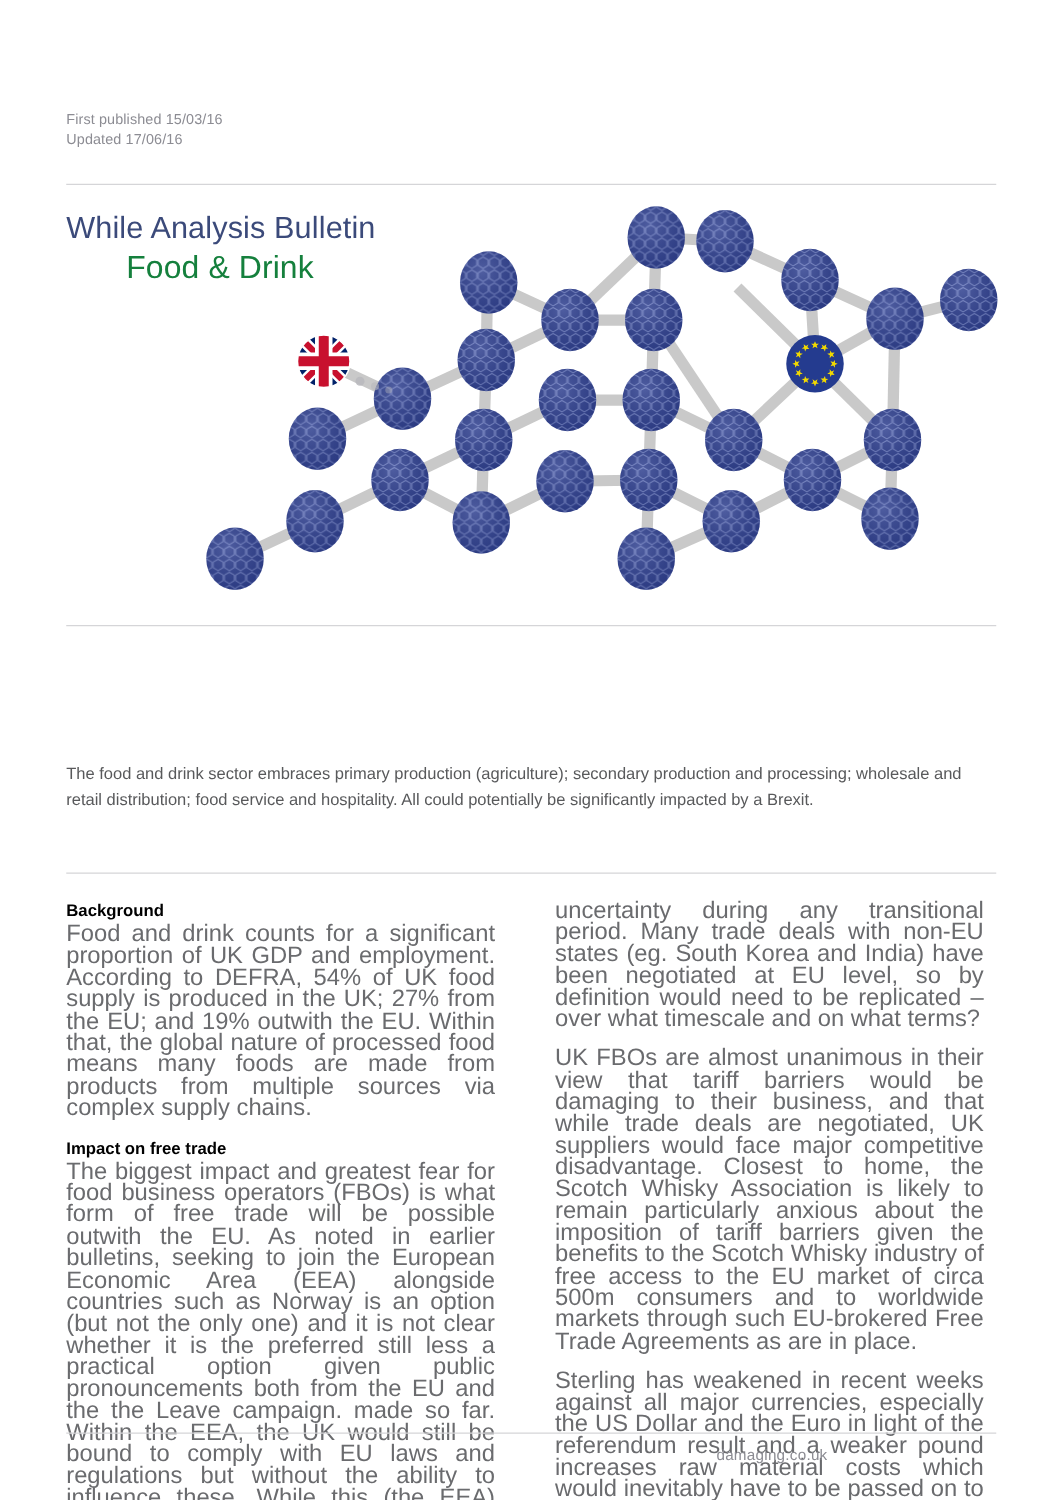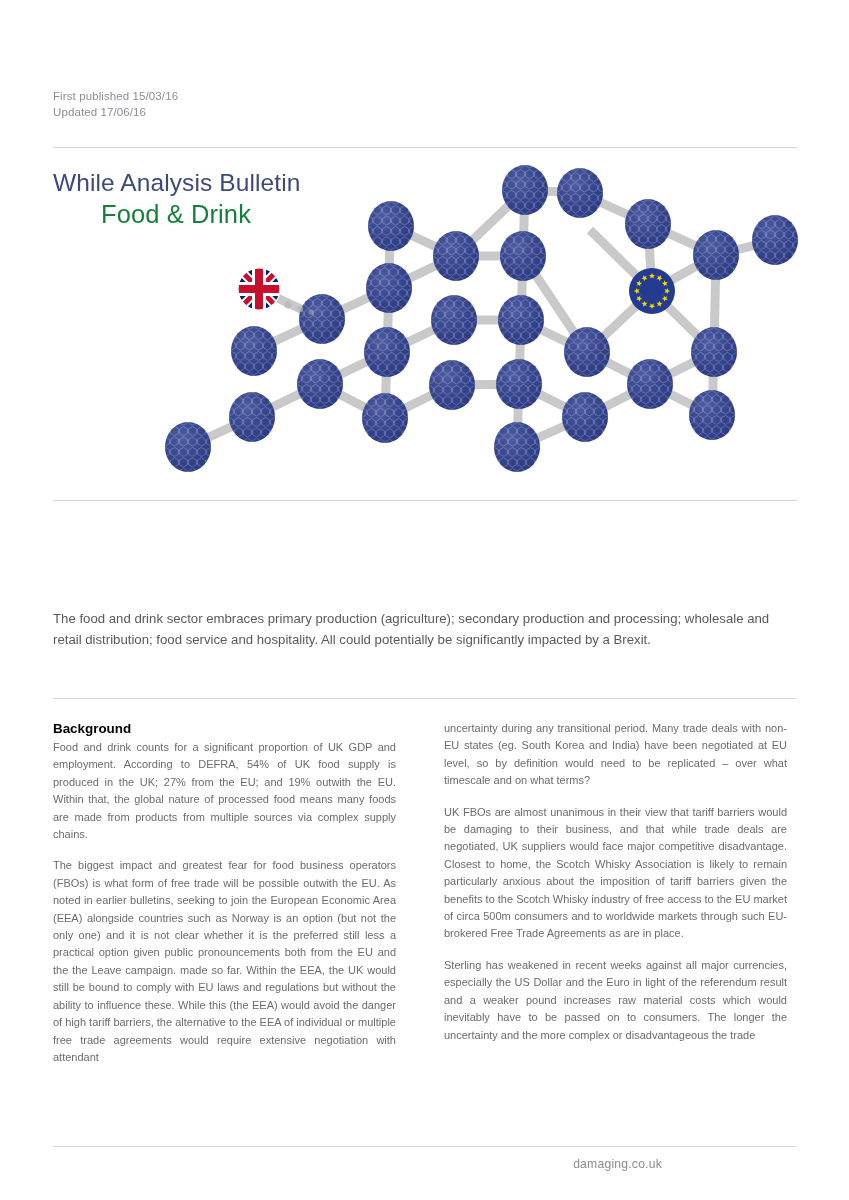--- a/index.html
+++ b/index.html
@@ -71,21 +71,21 @@
   .cols{
     position:absolute;left:53px;top:720px;width:748px;height:415px;
     display:flex;gap:34px;
   }
   .col{width:357px;}
   .h2{
     color:#000000;font-weight:700;font-size:13.4px;line-height:18px;
     margin:0 0 1px 0;
   }
   .para{
-    font-size:11px;line-height:17.4px;color:#6a6b6e;
+    font-size:19px;line-height:17.4px;color:#6a6b6e;
     text-align:justify;margin:0 14px 14px 0;
   }
   .para.last{margin-bottom:0;}
   .h2.spaced{margin-top:5px;}
 
   
   .footer{
     position:absolute;right:53px;top:1157px;
     font-size:12.2px;color:#8c8c93;letter-spacing:.2px;
   }
@@ -269,20 +269,21 @@
 
   <div class="intro">The food and drink sector embraces primary production (agriculture); secondary production and processing; wholesale and retail distribution; food service and hospitality. All could potentially be significantly impacted by a Brexit.</div>
 
   <div class="rule r3"></div>
 
   <div class="cols">
 
     <div class="col">
       <div class="h2">Background</div>
       <p class="para">Food and drink counts for a significant proportion of UK GDP and employment. According to DEFRA, 54% of UK food supply is produced in the UK; 27% from the EU; and 19% outwith the EU. Within that, the global nature of processed food means many foods are made from products from multiple sources via complex supply chains.</p>
+      <div class="h2 spaced">Impact on free trade</div>
       <p class="para last">The biggest impact and greatest fear for food business operators (FBOs) is what form of free trade will be possible outwith the EU. As noted in earlier bulletins, seeking to join the European Economic Area (EEA) alongside countries such as Norway is an option (but not the only one) and it is not clear whether it is the preferred still less a practical option given public pronouncements both from the EU and the the Leave campaign. made so far. Within the EEA, the UK would still be bound to comply with EU laws and regulations but without the ability to influence these. While this (the EEA) would avoid the danger of high tariff barriers, the alternative to the EEA of individual or multiple free trade agreements would require extensive negotiation with attendant</p>
     </div>
 
     <div class="col">
       <p class="para">uncertainty during any transitional period. Many trade deals with non-EU states (eg. South Korea and India) have been negotiated at EU level, so by definition would need to be replicated – over what timescale and on what terms?</p>
       <p class="para">UK FBOs are almost unanimous in their view that tariff barriers would be damaging to their business, and that while trade deals are negotiated, UK suppliers would face major competitive disadvantage. Closest to home, the Scotch Whisky Association is likely to remain particularly anxious about the imposition of tariff barriers given the benefits to the Scotch Whisky industry of free access to the EU market of circa 500m consumers and to worldwide markets through such EU-brokered Free Trade Agreements as are in place.</p>
       <p class="para last">Sterling has weakened in recent weeks against all major currencies, especially the US Dollar and the Euro in light of the referendum result and a weaker pound increases raw material costs which would inevitably have to be passed on to consumers. The longer the uncertainty and the more complex or disadvantageous the trade</p>
     </div>
 
   </div>

